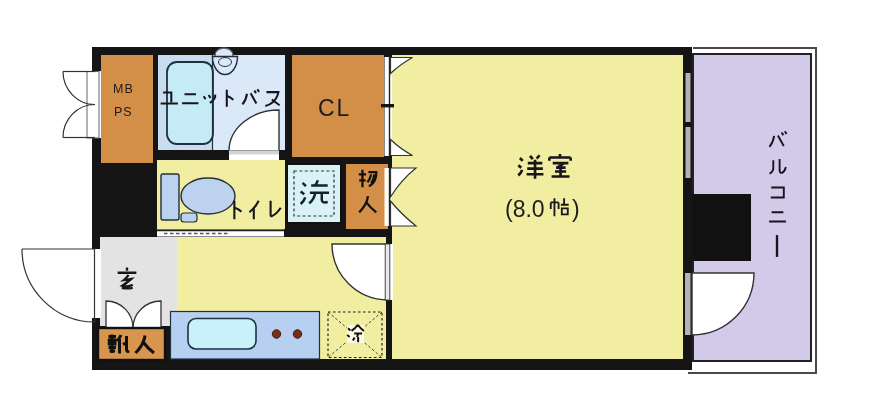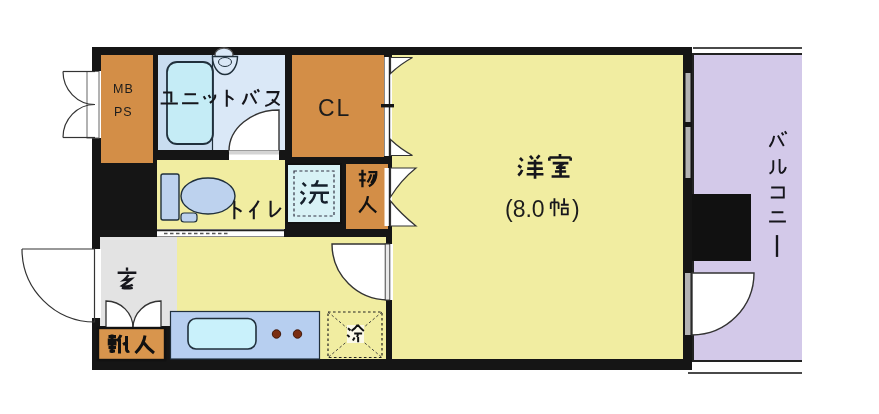--- a/index.html
+++ b/index.html
@@ -1,16 +1,16 @@
 <!DOCTYPE html>
 <html><head>
 <meta charset="utf-8">
 <style>
   html,body{margin:0;padding:0;background:#ffffff;}
-  .wrap{position:relative;width:802px;height:414px;background:#fff;overflow:hidden;}
+  .wrap{position:relative;width:879px;height:414px;background:#fff;overflow:hidden;}
   svg{position:absolute;left:0;top:0;}
   text{font-family:"Liberation Sans",sans-serif;fill:#1c1c1c;}
 </style>
 </head>
 <body>
 <div class="wrap">
 <svg width="879" height="414" viewBox="0 0 879 414">
 <defs>
   <path id="g-yu" d="M20 22 H60 V70 M8 76 H92" fill="none"></path>
   <path id="g-ni" d="M22 30 H78 M10 74 H90" fill="none"></path>

